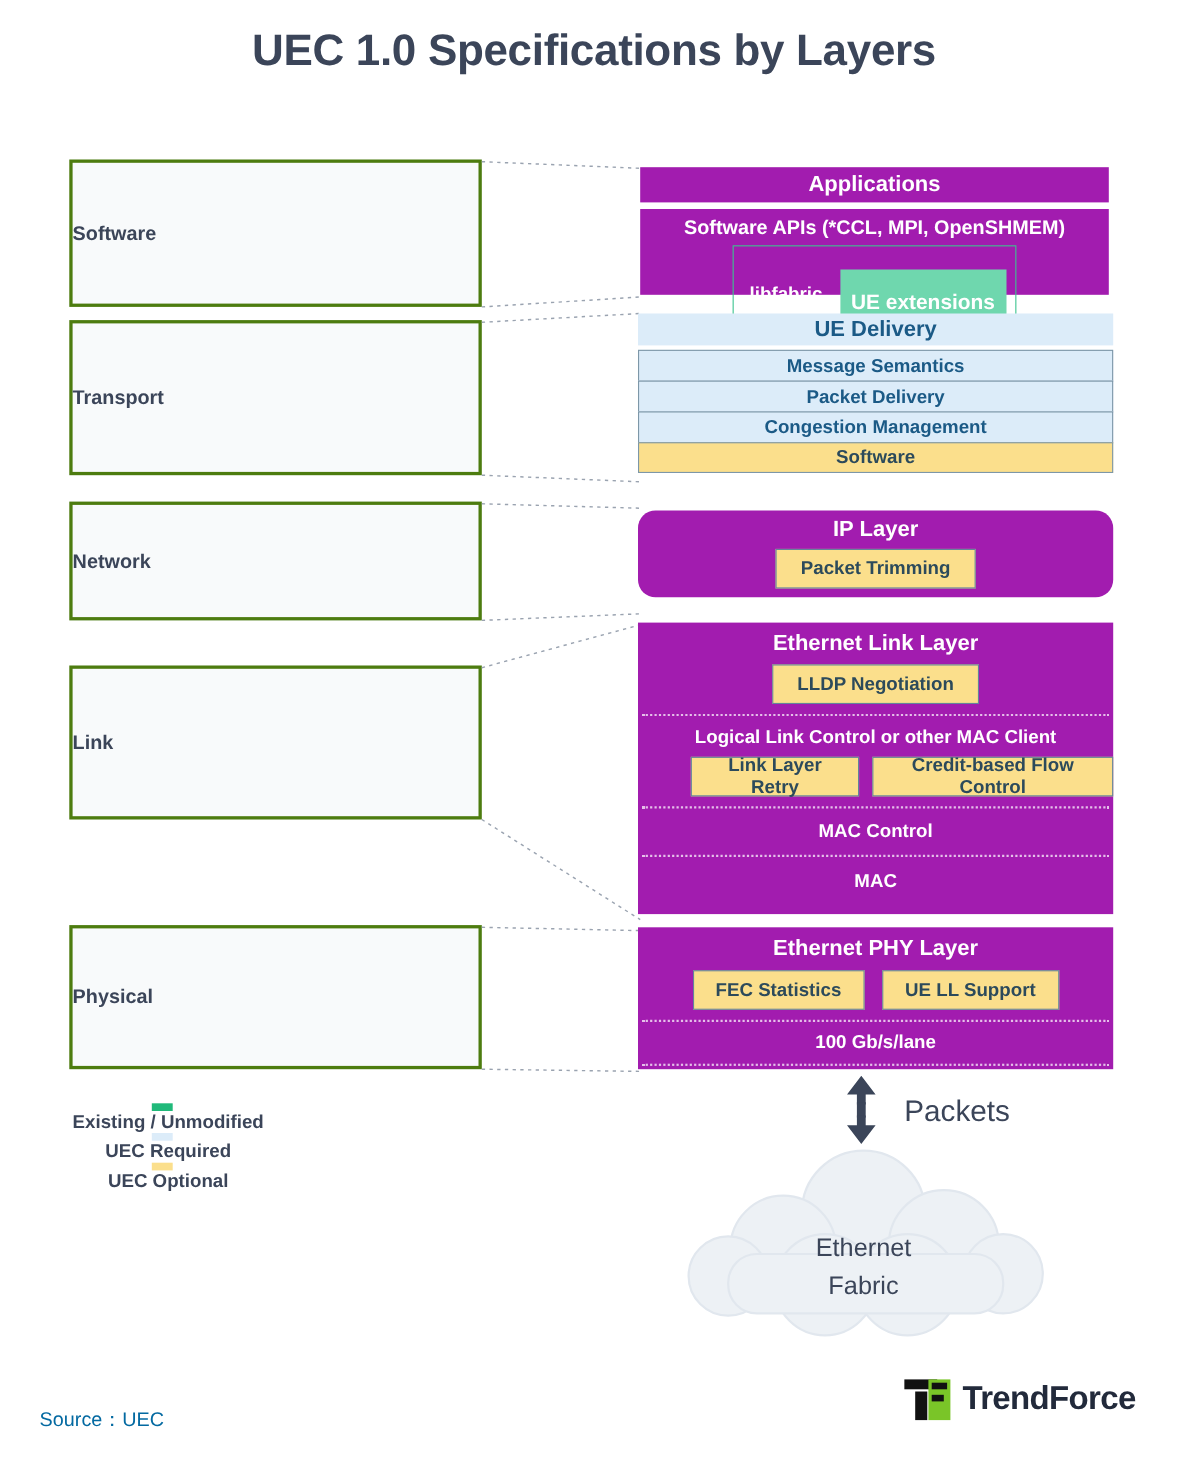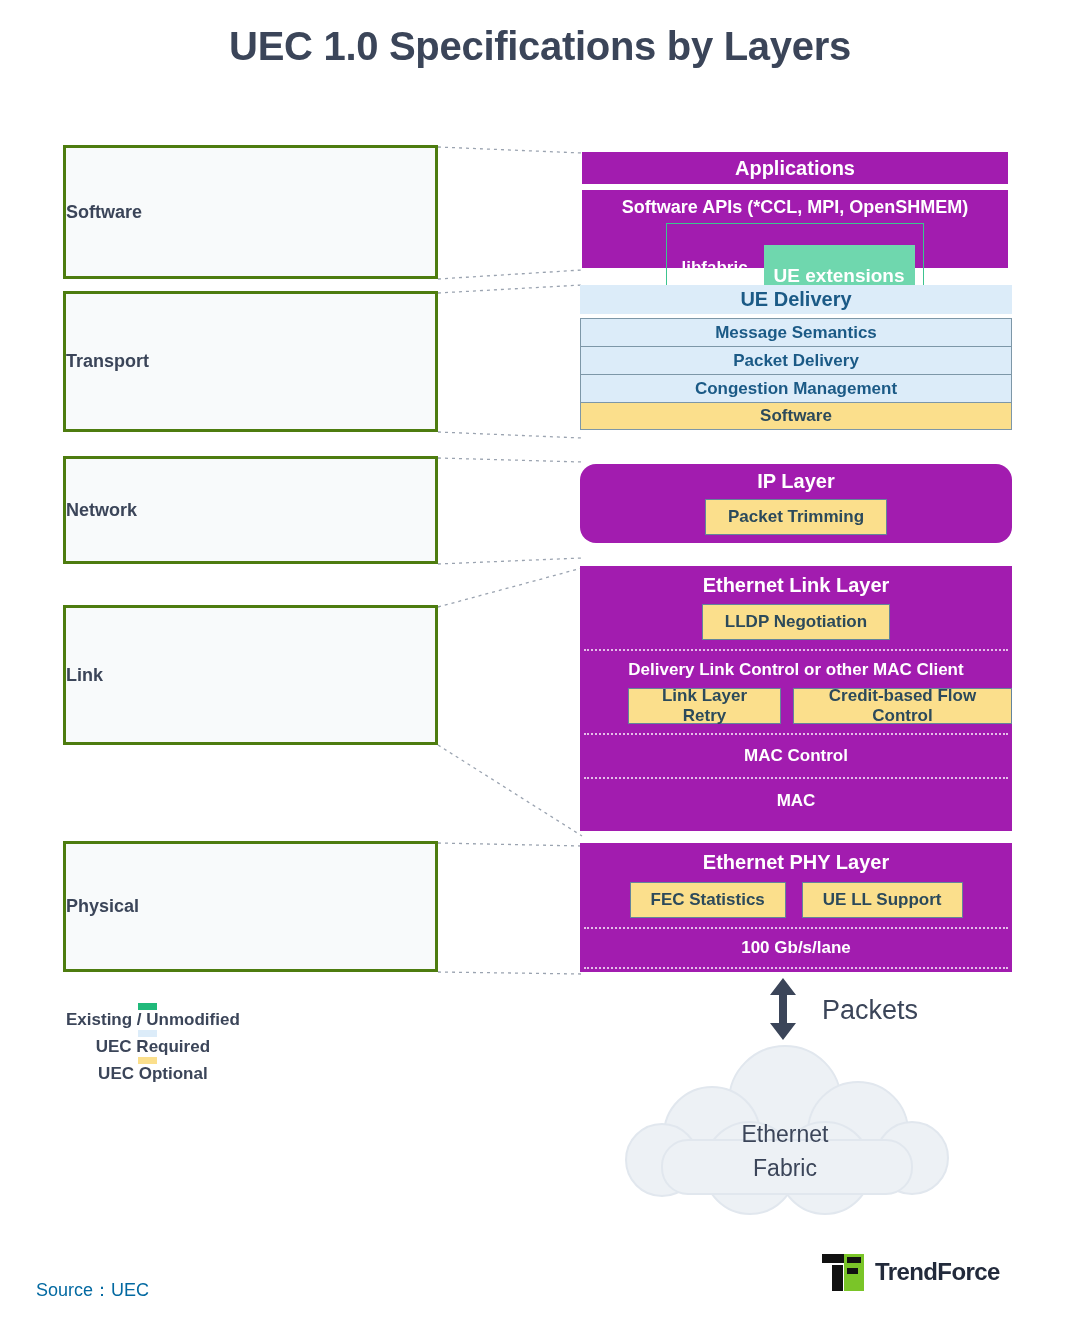--- a/index.html
+++ b/index.html
@@ -133,21 +133,21 @@
     font-size: 18px;
     color: #0369a1;
   }
   .tf-logo {
     position: absolute;
     left: 822px; top: 1252px;
     display: flex;
     align-items: center;
   }
   .tf-name {
-    font-size: 24px;
+    font-size: 30px;
     font-weight: bold;
     color: #222a3b;
     letter-spacing: -0.6px;
     margin-left: 9px;
   }
 </style>
 </head>
 <body>
 
 <div id="page">
@@ -228,21 +228,21 @@
 
   <div class="stack-group green" style="left:580px; top:566px; width:432px; height:265px;">
     <div style="text-align:center; padding-top:8px;">
       <div class="band-title white-txt">Ethernet Link Layer</div>
       <div class="pill pill-yellow" style="margin-top:7px; height:36px; padding:0 22px;">
         <span>LLDP Negotiation</span>
       </div>
     </div>
     <div class="dot-div" style="margin-top:9px;"></div>
     <div style="text-align:center; padding-top:9px;">
-      <div class="band-sub white-txt">Delivery Link Control or other MAC Client</div>
+      <div class="band-sub white-txt">Logical Link Control or other MAC Client</div>
       <div style="margin-top:8px; display:flex; justify-content:center; gap:12px;">
         <span class="pill pill-yellow" style="height:36px; padding:0 20px;margin-left:48px;">
           <span>Link Layer Retry</span>
         </span>
         <span class="pill pill-yellow" style="height:36px; padding:0 20px;">
           <span>Credit-based Flow Control</span>
         </span>
       </div>
     </div>
     <div class="dot-div" style="margin-top:9px;"></div>

